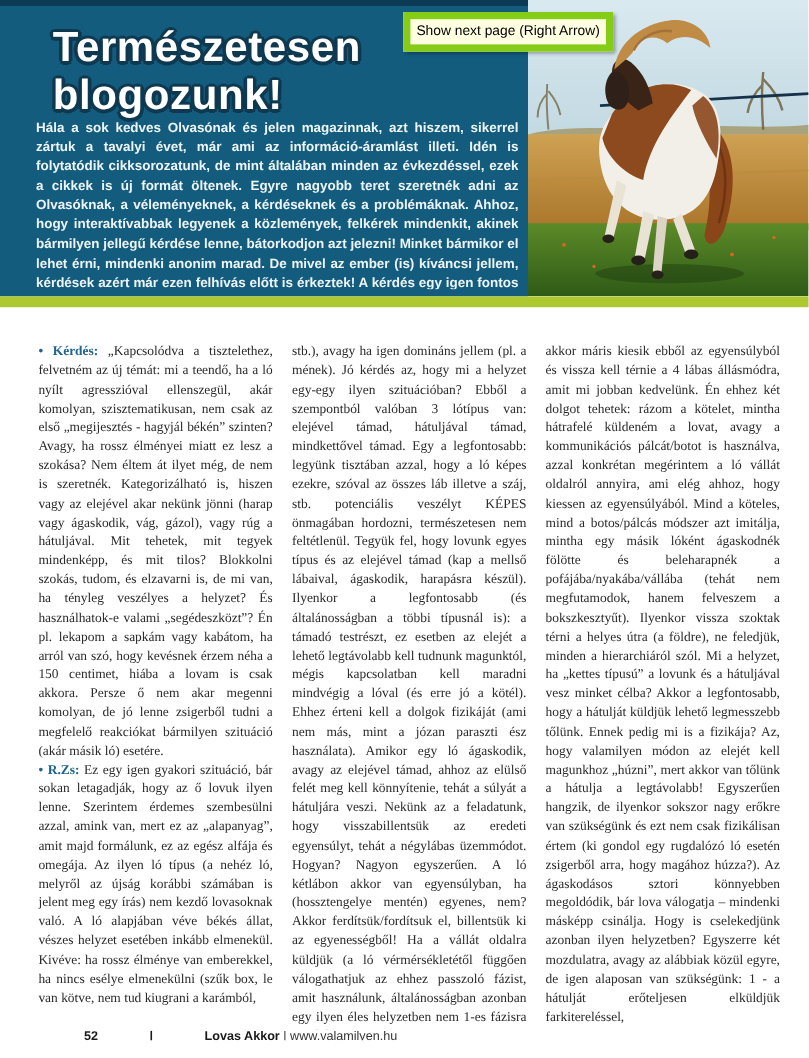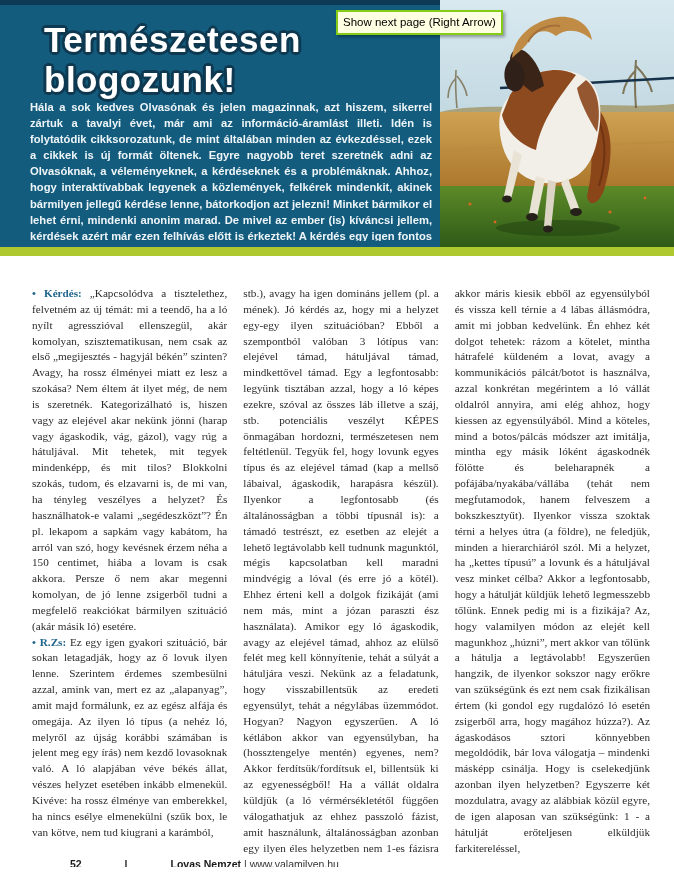--- a/index.html
+++ b/index.html
@@ -22,21 +22,21 @@
 
   .intro{position:absolute;left:30px;top:99px;width:402px;height:142px;
          color:#eef5f8;font-size:11.2px;line-height:16.1px;font-weight:bold;
          text-align:justify;overflow:hidden;}
 
   
   .photo{position:absolute;left:440px;top:0;width:234px;height:247px;overflow:hidden;}
 
   
   .tooltip{position:absolute;left:336px;top:10px;height:17px;padding:2px 5px 2px 5px;
-           background:#ffffe1;border:2px solid #84cc16;color:#000000;
+           background:#ffffe1;border:6px solid #84cc16;color:#000000;
            font-size:11.5px;line-height:17px;white-space:nowrap;z-index:30;
            box-shadow:2px 2px 3px rgba(0,0,0,.35);}
 
   
   .article{position:absolute;left:32px;top:286px;width:618px;height:572px;
            display:flex;gap:16px;overflow:hidden;}
   .col{width:196px;height:572px;overflow:hidden;
        font-family:"Liberation Serif",serif;font-size:11.2px;line-height:15.85px;
        color:#2b2b2b;text-align:justify;}
   .col p{margin:0;}
@@ -130,18 +130,18 @@
       <p>stb.), avagy ha igen domináns jellem (pl. a mének). Jó kérdés az, hogy mi a helyzet egy-egy ilyen szituációban? Ebből a szempontból valóban 3 lótípus van: elejével támad, hátuljával támad, mindkettővel támad. Egy a legfontosabb: legyünk tisztában azzal, hogy a ló képes ezekre, szóval az összes láb illetve a száj, stb. potenciális veszélyt KÉPES önmagában hordozni, természetesen nem feltétlenül. Tegyük fel, hogy lovunk egyes típus és az elejével támad (kap a mellső lábaival, ágaskodik, harapásra készül). Ilyenkor a legfontosabb (és általánosságban a többi típusnál is): a támadó testrészt, ez esetben az elejét a lehető legtávolabb kell tudnunk magunktól, mégis kapcsolatban kell maradni mindvégig a lóval (és erre jó a kötél). Ehhez érteni kell a dolgok fizikáját (ami nem más, mint a józan paraszti ész használata). Amikor egy ló ágaskodik, avagy az elejével támad, ahhoz az elülső felét meg kell könnyítenie, tehát a súlyát a hátuljára veszi. Nekünk az a feladatunk, hogy visszabillentsük az eredeti egyensúlyt, tehát a négylábas üzemmódot. Hogyan? Nagyon egyszerűen. A ló kétlábon akkor van egyensúlyban, ha (hossztengelye mentén) egyenes, nem? Akkor ferdítsük/fordítsuk el, billentsük ki az egyenességből! Ha a vállát oldalra küldjük (a ló vérmérsékletétől függően válogathatjuk az ehhez passzoló fázist, amit használunk, általánosságban azonban egy ilyen éles helyzetben nem 1-es fázisra gondoltam),</p>
     </div>
     <div class="col">
       <p>akkor máris kiesik ebből az egyensúlyból és vissza kell térnie a 4 lábas állásmódra, amit mi jobban kedvelünk. Én ehhez két dolgot tehetek: rázom a kötelet, mintha hátrafelé küldeném a lovat, avagy a kommunikációs pálcát/botot is használva, azzal konkrétan megérintem a ló vállát oldalról annyira, ami elég ahhoz, hogy kiessen az egyensúlyából. Mind a köteles, mind a botos/pálcás módszer azt imitálja, mintha egy másik lóként ágaskodnék fölötte és beleharapnék a pofájába/nyakába/vállába (tehát nem megfutamodok, hanem felveszem a bokszkesztyűt). Ilyenkor vissza szoktak térni a helyes útra (a földre), ne feledjük, minden a hierarchiáról szól. Mi a helyzet, ha „kettes típusú” a lovunk és a hátuljával vesz minket célba? Akkor a legfontosabb, hogy a hátulját küldjük lehető legmesszebb tőlünk. Ennek pedig mi is a fizikája? Az, hogy valamilyen módon az elejét kell magunkhoz „húzni”, mert akkor van tőlünk a hátulja a legtávolabb! Egyszerűen hangzik, de ilyenkor sokszor nagy erőkre van szükségünk és ezt nem csak fizikálisan értem (ki gondol egy rugdalózó ló esetén zsigerből arra, hogy magához húzza?). Az ágaskodásos sztori könnyebben megoldódik, bár lova válogatja – mindenki másképp csinálja. Hogy is cselekedjünk azonban ilyen helyzetben? Egyszerre két mozdulatra, avagy az alábbiak közül egyre, de igen alaposan van szükségünk: 1 - a hátulját erőteljesen elküldjük farkitereléssel,</p>
     </div>
   </div>
 
   <div class="footer">
     <span class="strong">52</span>
     <span class="strong">|</span>
-    <span class="strong">Lovas Nemzet</span>
+    <span class="strong">Lovas Akkor</span>
     <span class="url">|</span>
     <span class="url">www.valamilyen.hu</span>
   </div>
 
 </div>
 
 </body></html>

